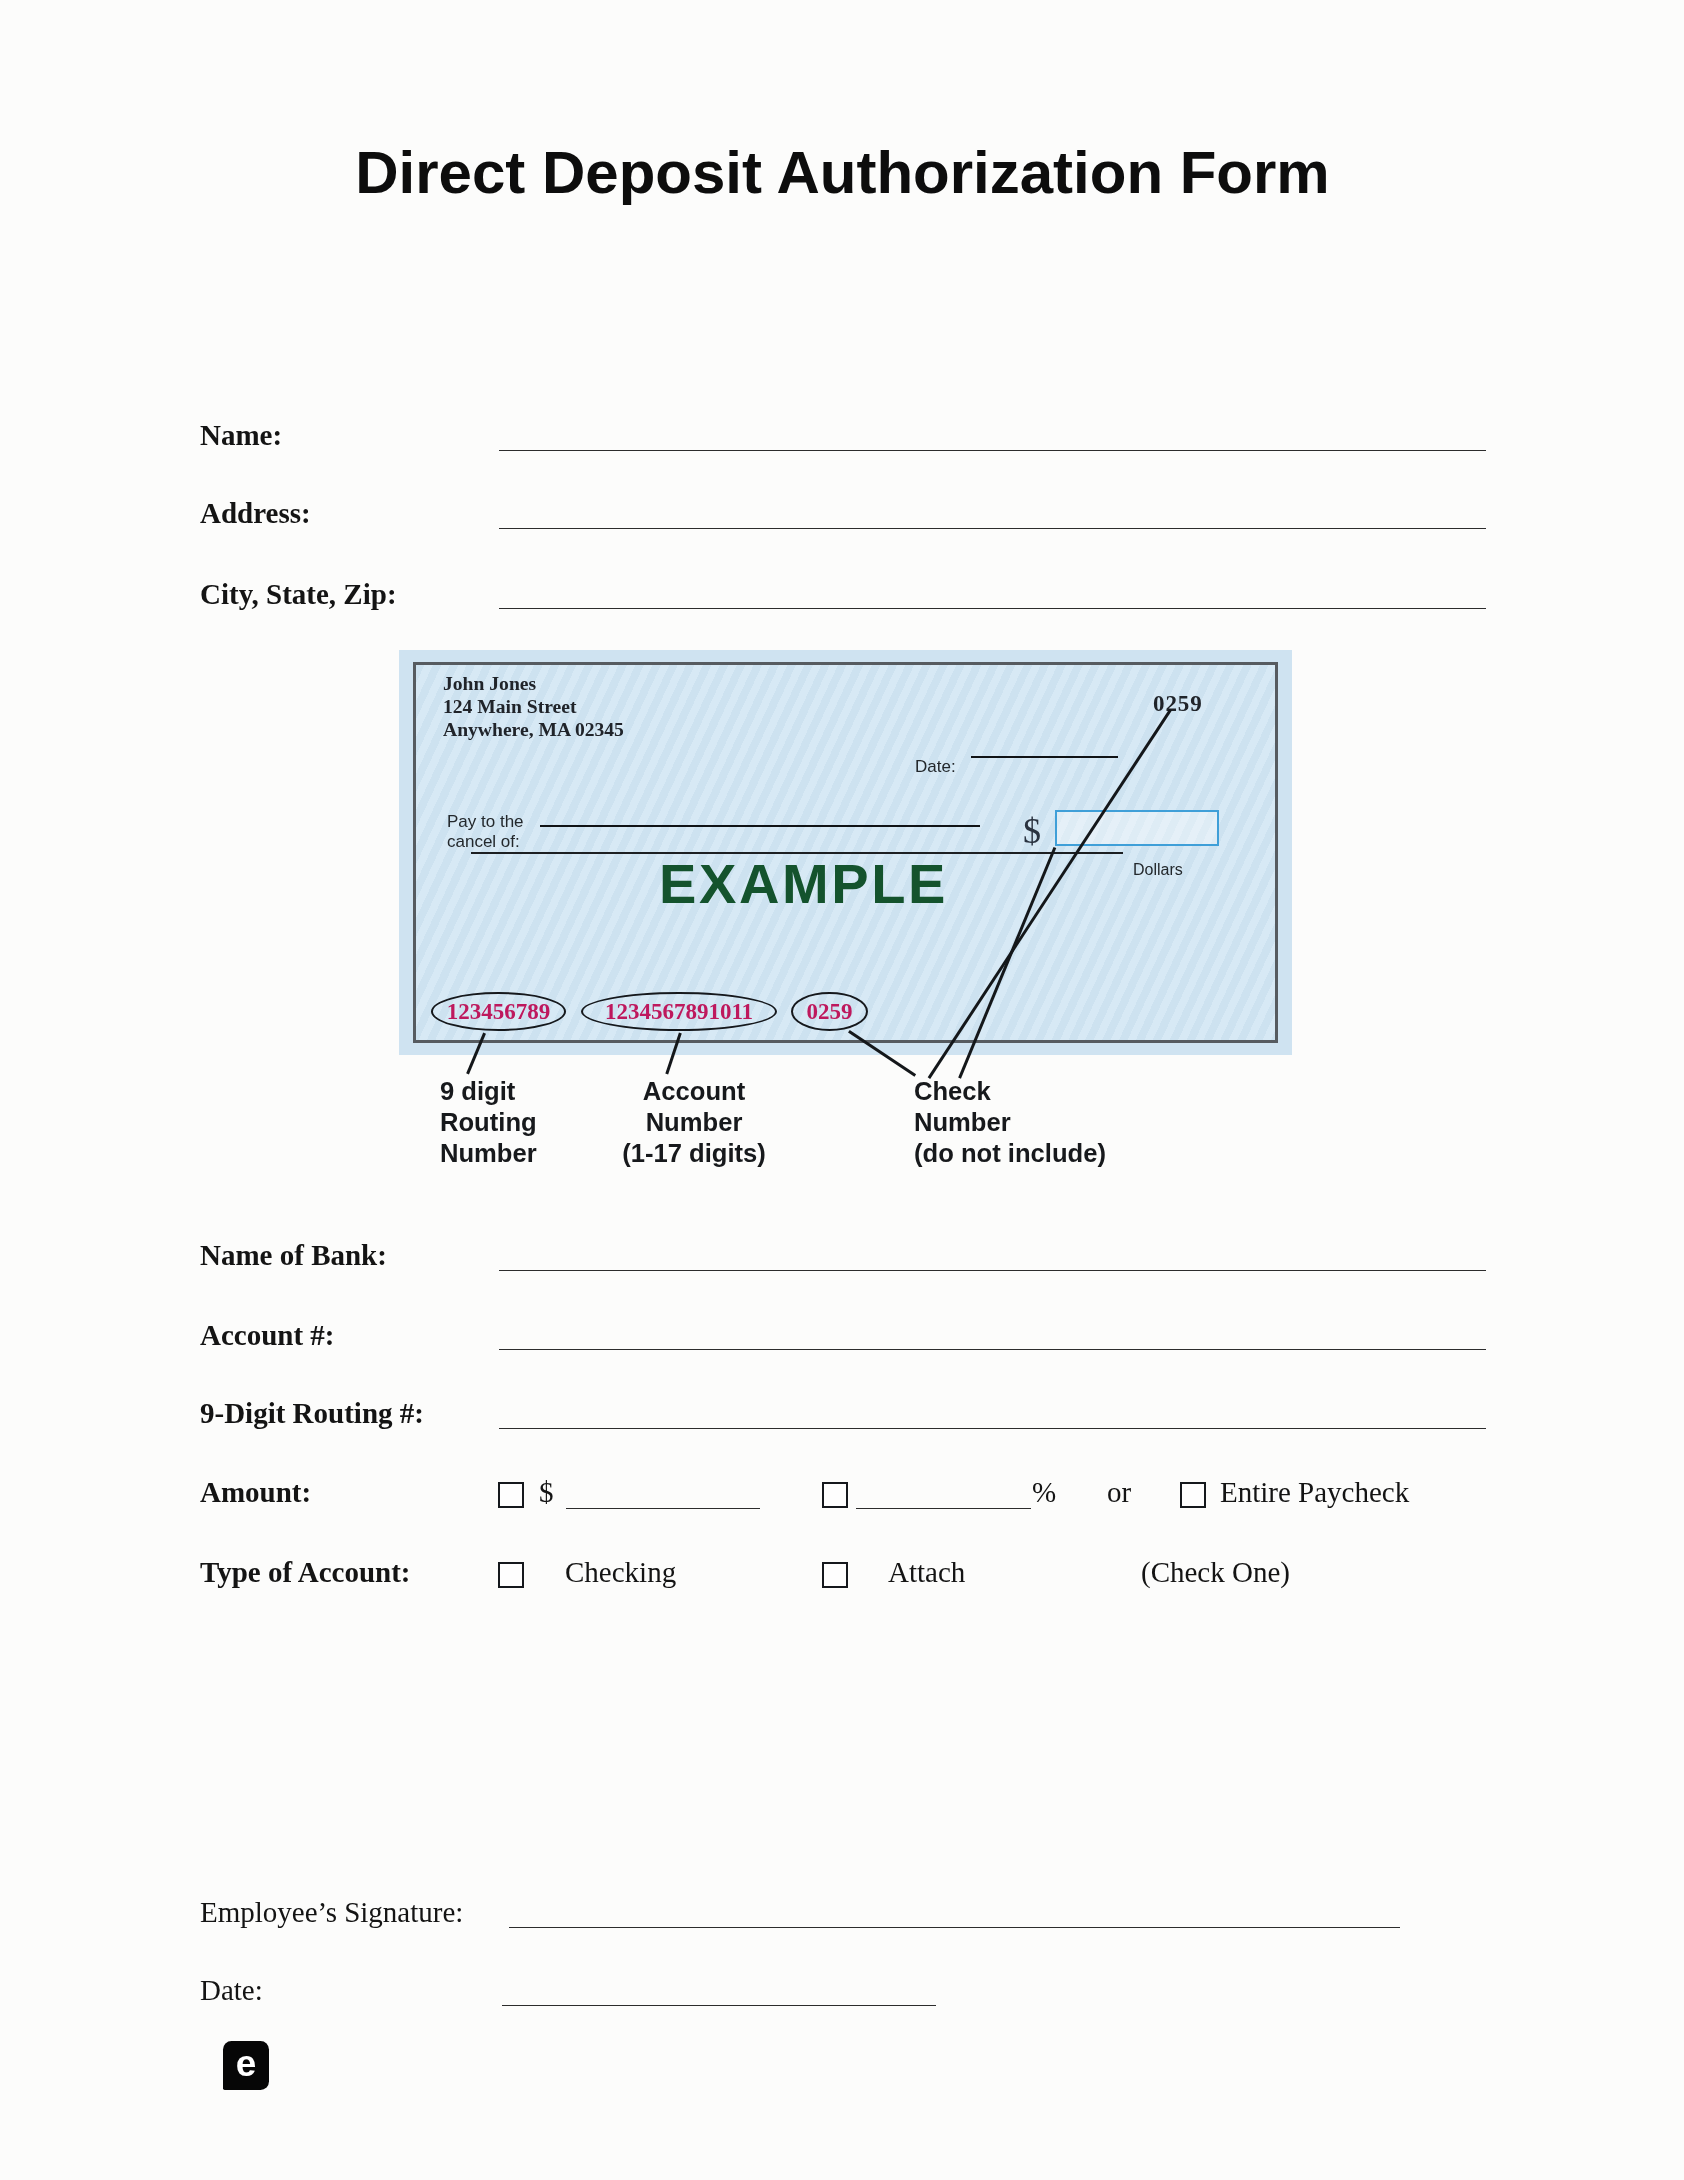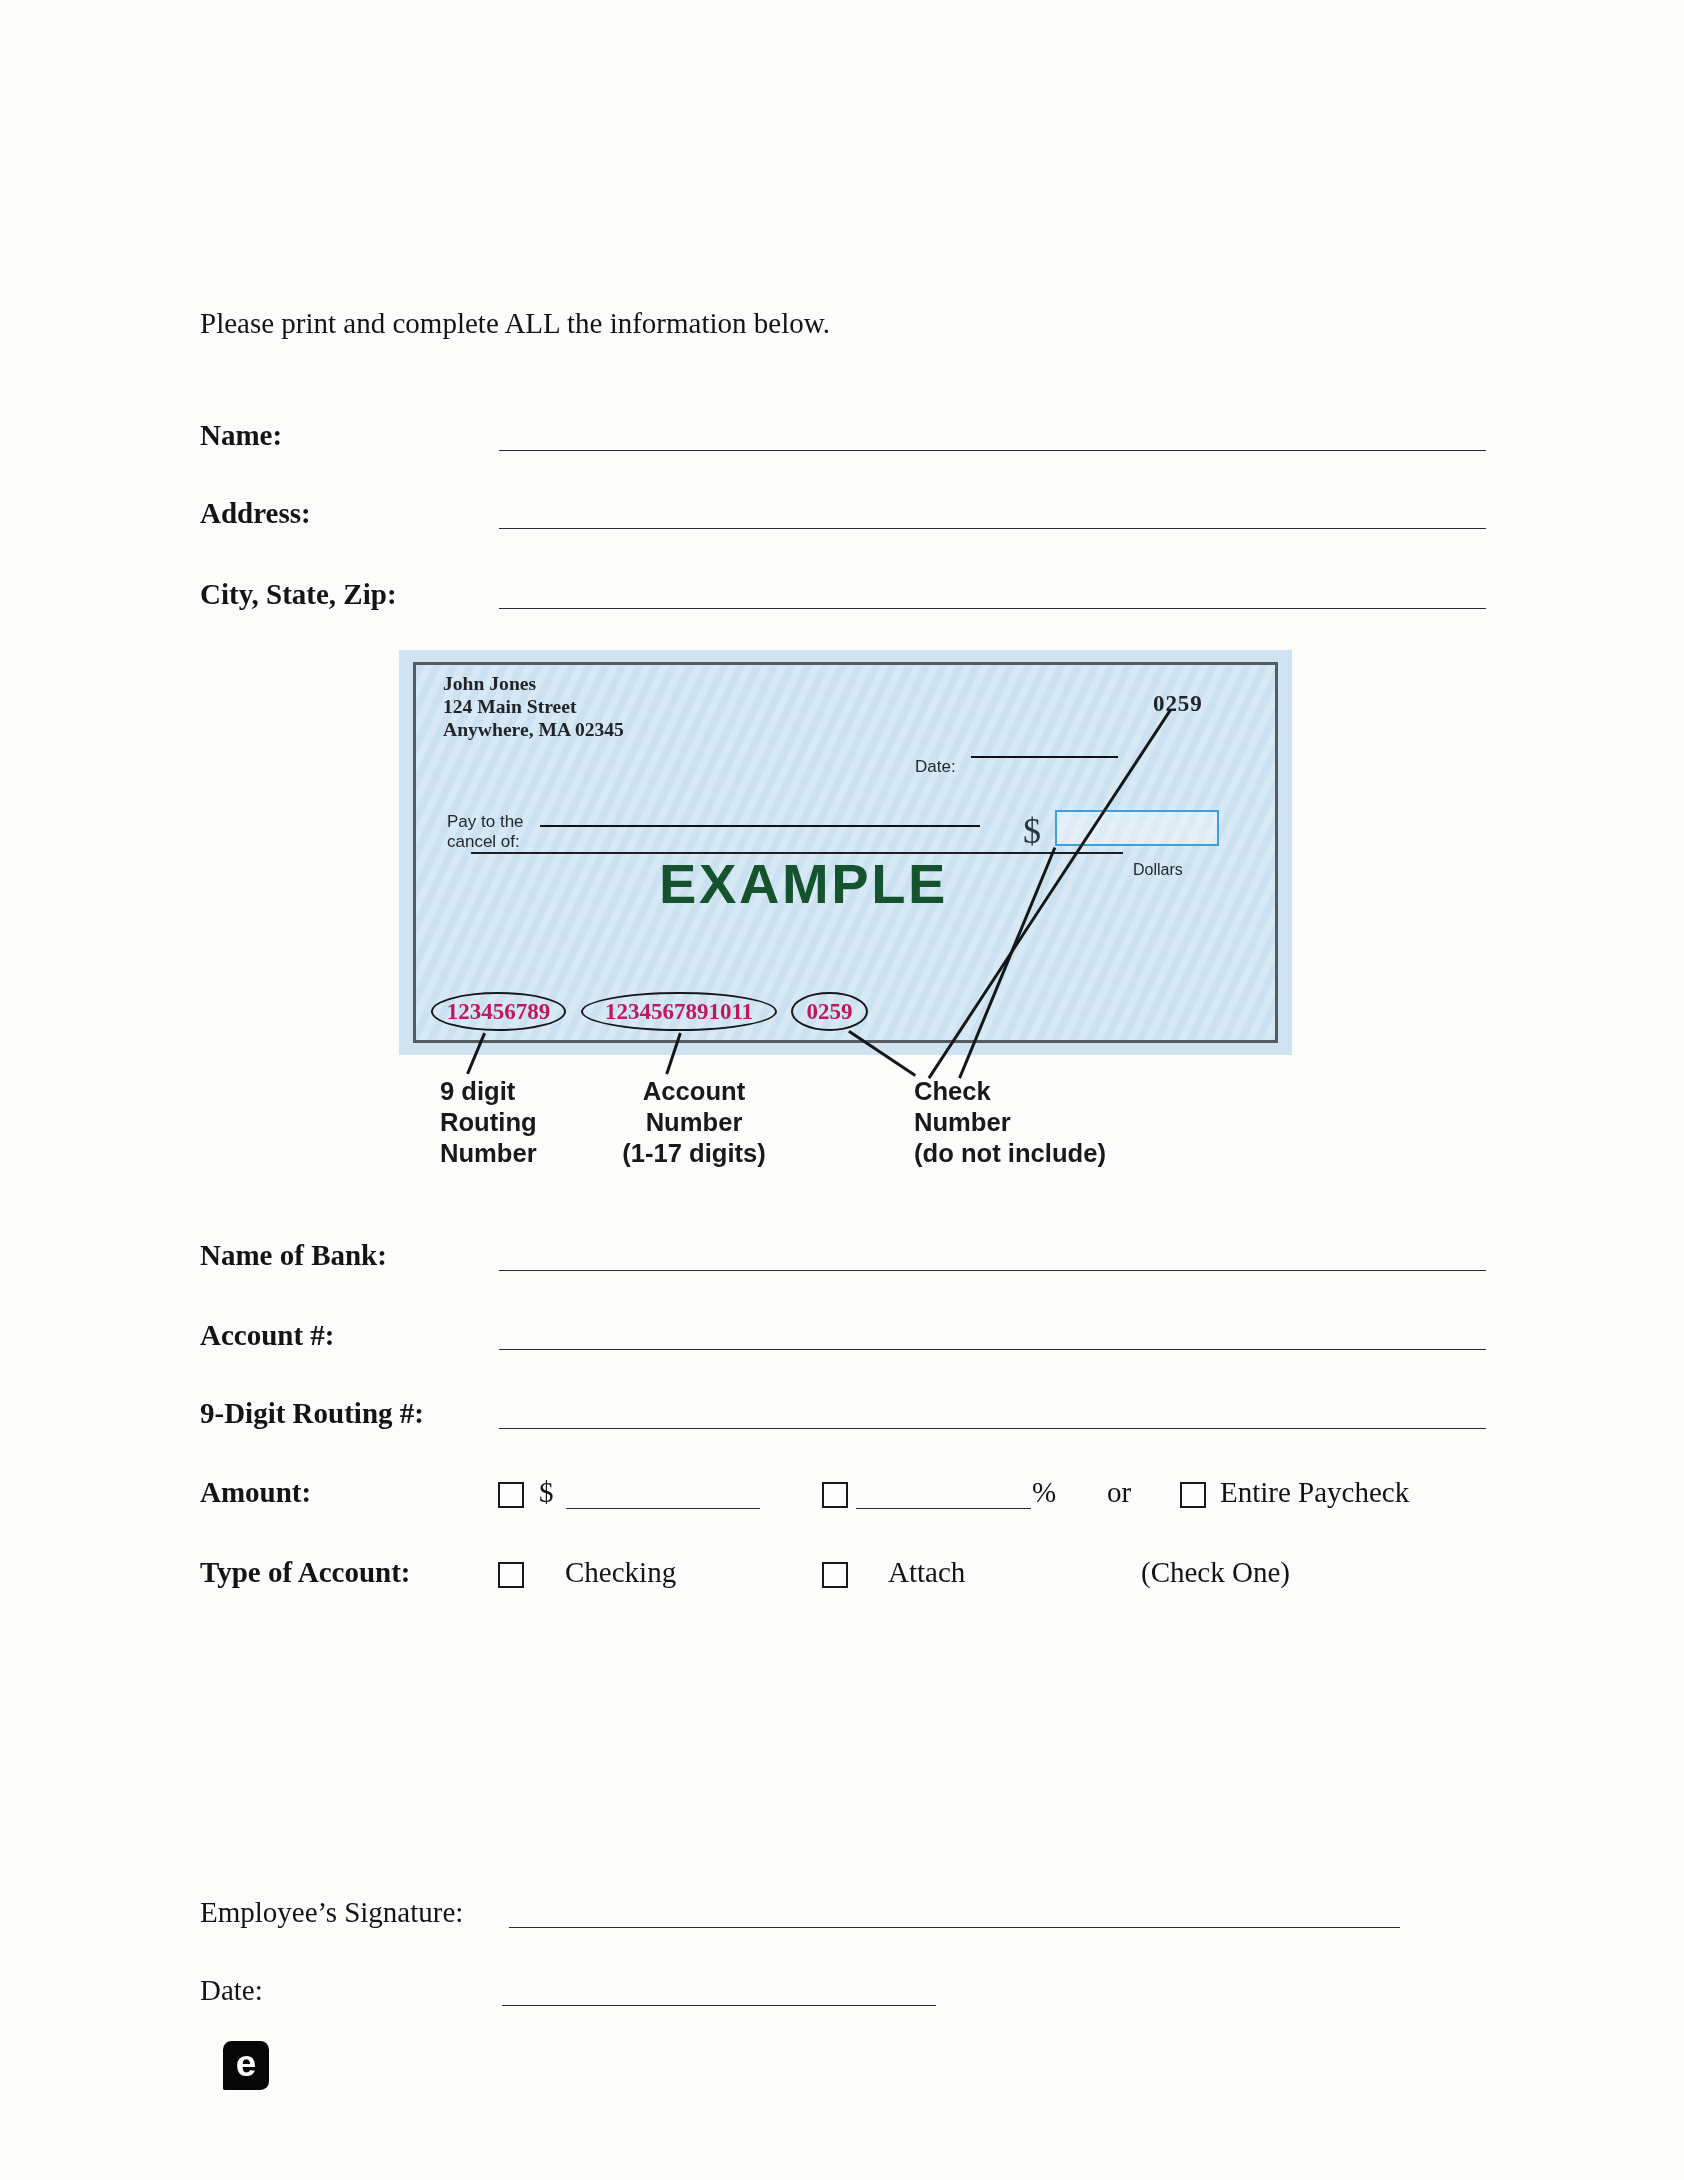--- a/index.html
+++ b/index.html
@@ -103,21 +103,21 @@
           background:#060606; border-radius:8.5px 8.5px 8.5px 1.7px;
           display:flex; align-items:center; justify-content:center; }
   .logo span { color:#fff; font-family:"Liberation Sans", sans-serif; font-weight:bold;
                font-size:37px; margin-top:-3.4px; }
 </style>
 </head>
 <body>
 
 <div class="page">
 
-  <p class="instruction">Please print and complete ALL the information below.</p>
+  <h1 class="doc-title">Direct Deposit Authorization Form</h1>
 
   <span class="f-label" id="name-label">Name:</span>
   <div class="f-line" id="name-line"></div>
 
   <span class="f-label" id="address-label">Address:</span>
   <div class="f-line" id="address-line"></div>
 
   <span class="f-label" id="csz-label">City, State, Zip:</span>
   <div class="f-line" id="csz-line"></div>
 

